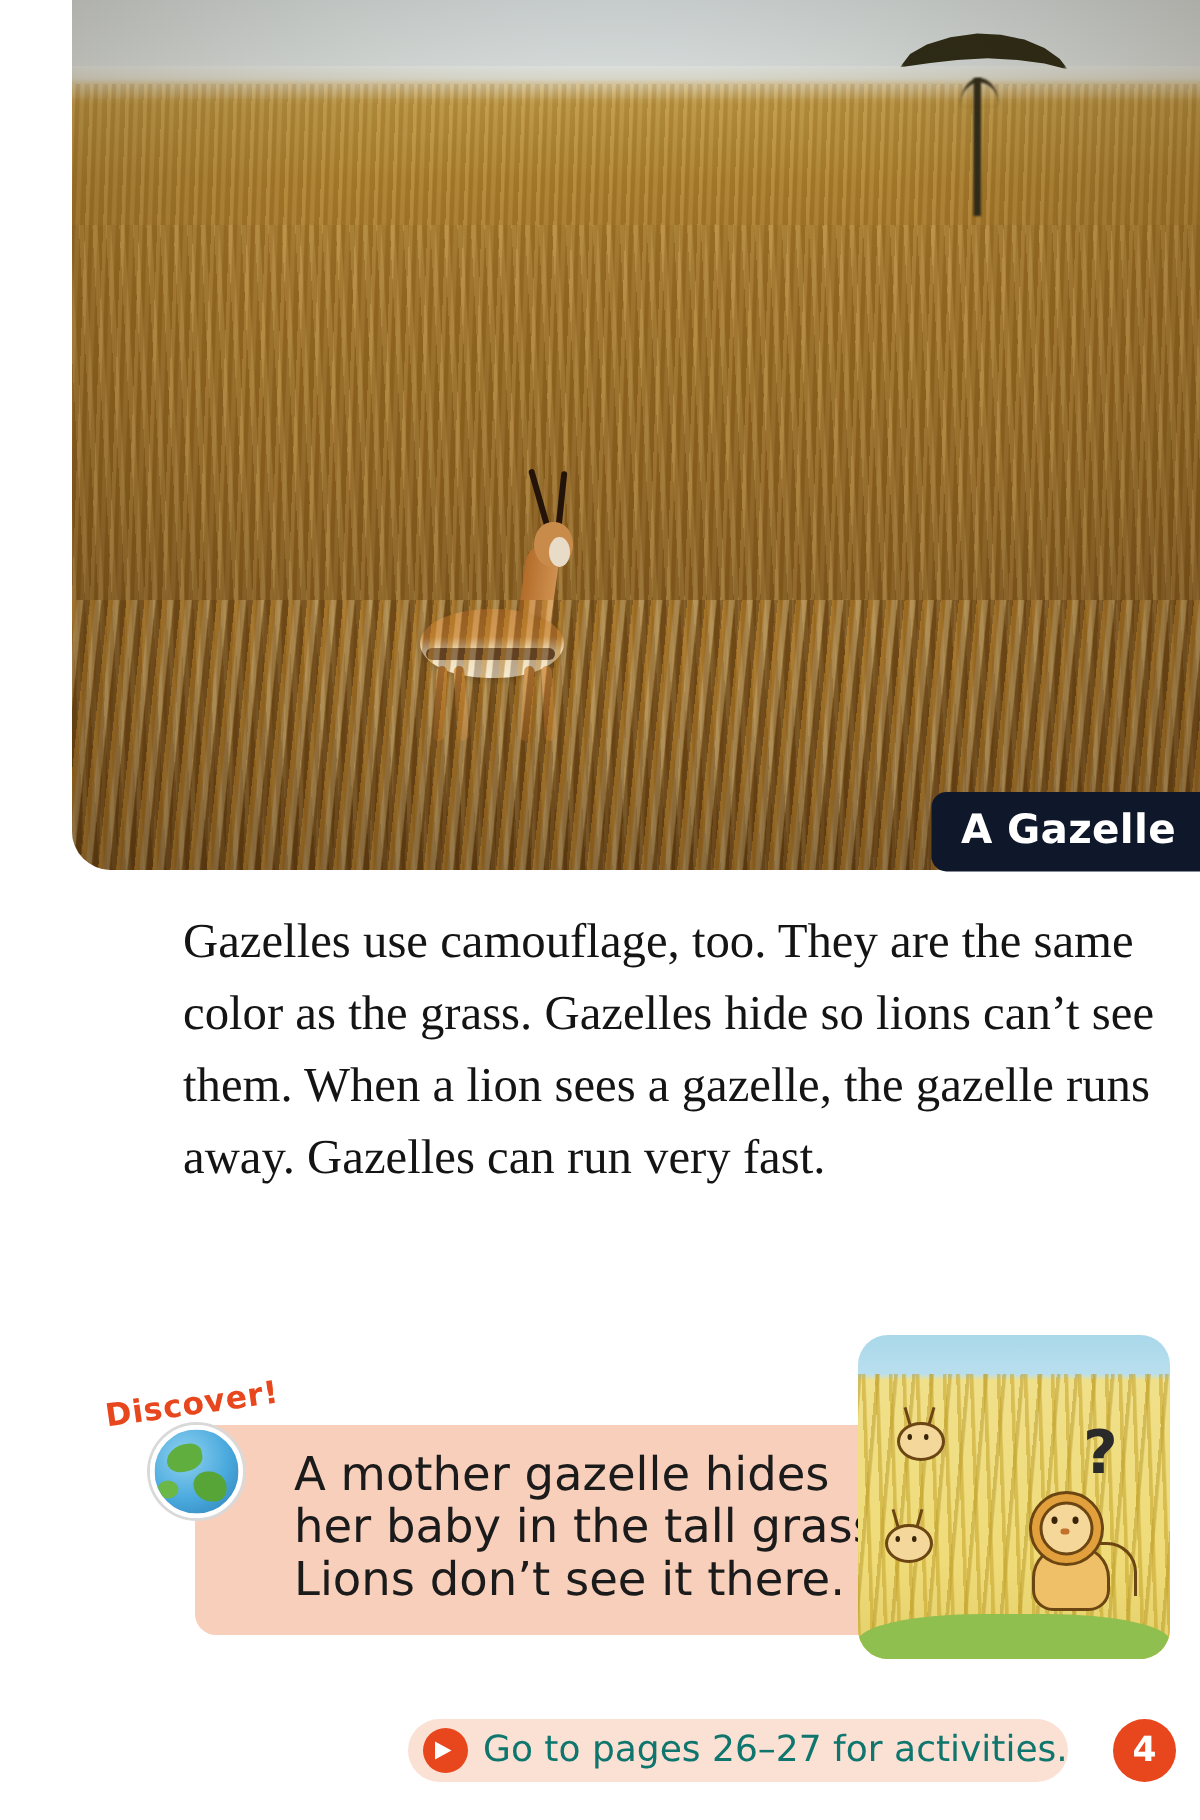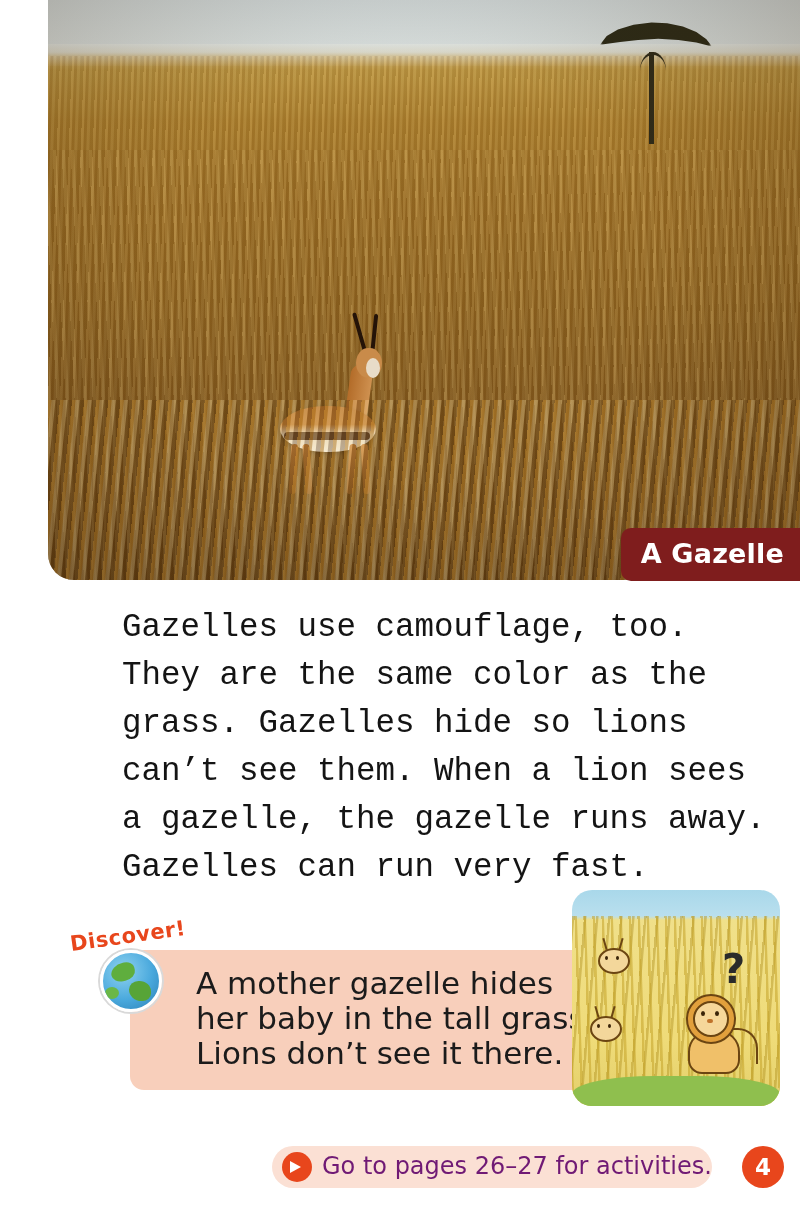--- a/index.html
+++ b/index.html
@@ -173,38 +173,38 @@
         rgba(180,126,40,0.55) 0px, rgba(180,126,40,0.55) 3px,
         rgba(255,231,170,0.28) 4px, rgba(255,231,170,0.28) 7px,
         rgba(92,58,14,0.35) 8px, rgba(92,58,14,0.35) 12px);
   }
 
   
   .caption-tab {
     position: absolute;
     right: 0;
     top: 528px;
-    background: #7f1d1d;
+    background: #0f172a;
     color: #ffffff;
     font-size: 27px;
     font-weight: bold;
     padding: 10px 16px 12px 20px;
     border-top-left-radius: 10px;
     border-bottom-left-radius: 10px;
     letter-spacing: 0.2px;
     font-family: "DejaVu Sans", sans-serif;
   }
 
   
   .body-text {
     position: absolute;
     left: 122px;
     top: 604px;
     width: 648px;
-    font-family: Liberation Mono, monospace;
+    font-family: Liberation Serif, serif;
     font-size: 32.5px;
     line-height: 48px;
     color: #141414;
   }
   .body-text p { margin: 0; }
 
   
   .discover-box {
     position: absolute;
     left: 130px;
@@ -394,21 +394,21 @@
     border-left: 11px solid #ffffff;
     border-top: 6px solid transparent;
     border-bottom: 6px solid transparent;
   }
   .footer-text {
     position: absolute;
     left: 322px;
     top: 1152px;
     font-family: "DejaVu Sans", sans-serif;
     font-size: 24px;
-    color: #701a75;
+    color: #0f766e;
     white-space: nowrap;
   }
   .page-number {
     position: absolute;
     right: 16px;
     top: 1146px;
     width: 42px; height: 42px;
     border-radius: 50%;
     background: #e8461c;
     color: #ffffff;

